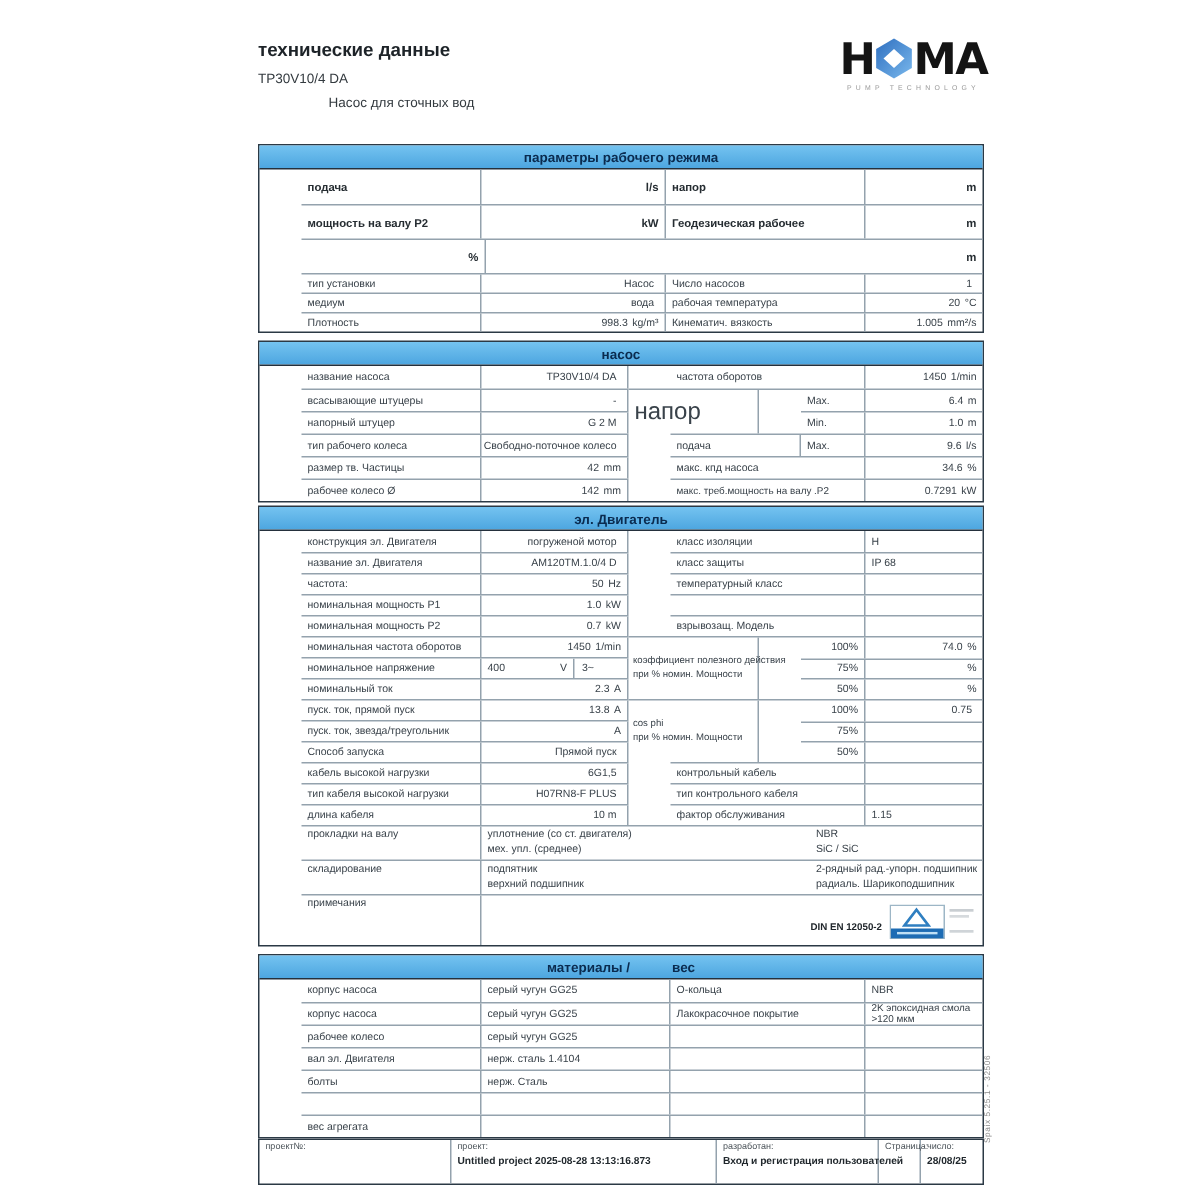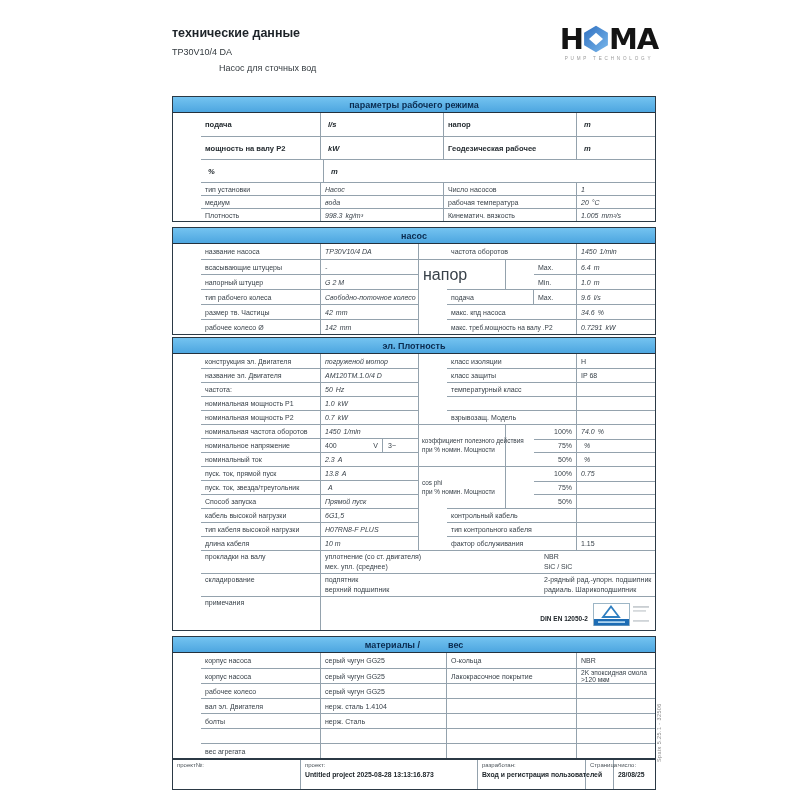--- a/index.html
+++ b/index.html
@@ -30,21 +30,21 @@
   .half-l{width:246px;flex:none;}
   .half-r{flex:1 1 auto;}
   .half > .row:first-child, .half > .rblock:first-child{border-top:none;}
   .bcol > .row:first-child{border-top:none;}
   .cell{display:flex;align-items:center;padding:0 4px;overflow:hidden;box-sizing:border-box;}
   .br{border-right:1px solid #94a2ad;}
   .w120{width:120px;flex:none;} .w123{width:123px;flex:none;} .w126{width:126px;flex:none;}
   .w130{width:130px;flex:none;} .w133{width:133px;flex:none;}
   .w87{width:87px;flex:none;}  .w43{width:43px;flex:none;}  .w174{width:174px;flex:none;}
   .fx{flex:1 1 auto;min-width:0;}
-  .vu{justify-content:flex-start;font-style:italic;}
+  .vu{justify-content:flex-end;}
   .val{white-space:nowrap;}
   .unit{white-space:nowrap;padding-left:3px;}
   .sub{justify-content:flex-start;}
   .subr{justify-content:flex-end;}
   .h13{height:13px;} .h14{height:14px;} .h15{height:15px;} .h23{height:23px;}
   .h30{height:30px;} .h34{height:34px;} .h42{height:42px;}
   .boldrow{font-weight:bold;font-size:7.6px;color:#262d32;}
   .blabel{display:flex;flex-direction:column;justify-content:center;align-items:flex-start;
           padding:0 3px;box-sizing:border-box;overflow:visible;}
   .bl1{font-size:6.4px;line-height:8.5px;white-space:nowrap;}
@@ -266,21 +266,21 @@
           <div class="cell fx vu">
               <span class="val">0.7291</span>
               <span class="unit">kW</span>
             </div>
         </div>
       </div>
     </div>
   </div>
 
   <div class="tbl" style="top:337px;">
-    <div class="band">эл. Плотность</div>
+    <div class="band">эл. Двигатель</div>
     <div class="split">
       <div class="half half-l">
         <div class="row h14">
           <div class="cell br w120">конструкция эл. Двигателя</div>
           <div class="cell br fx vu">
               <span class="val">погруженой мотор</span>
               <span class="unit"></span>
             </div>
         </div>
         <div class="row h14">

